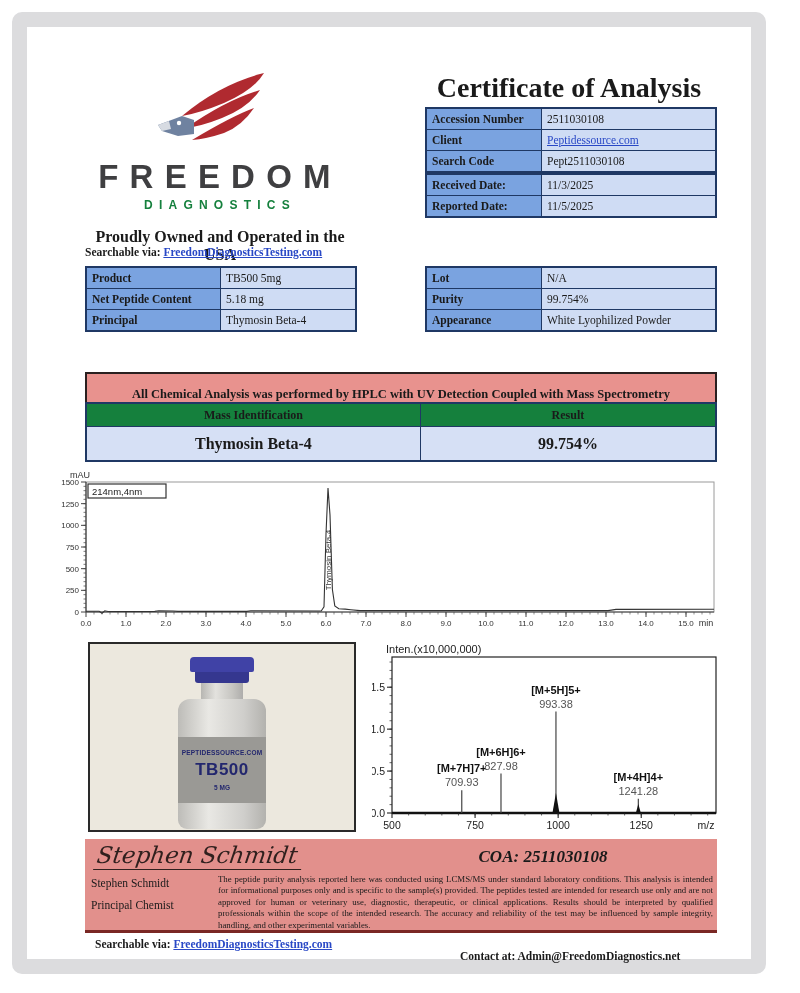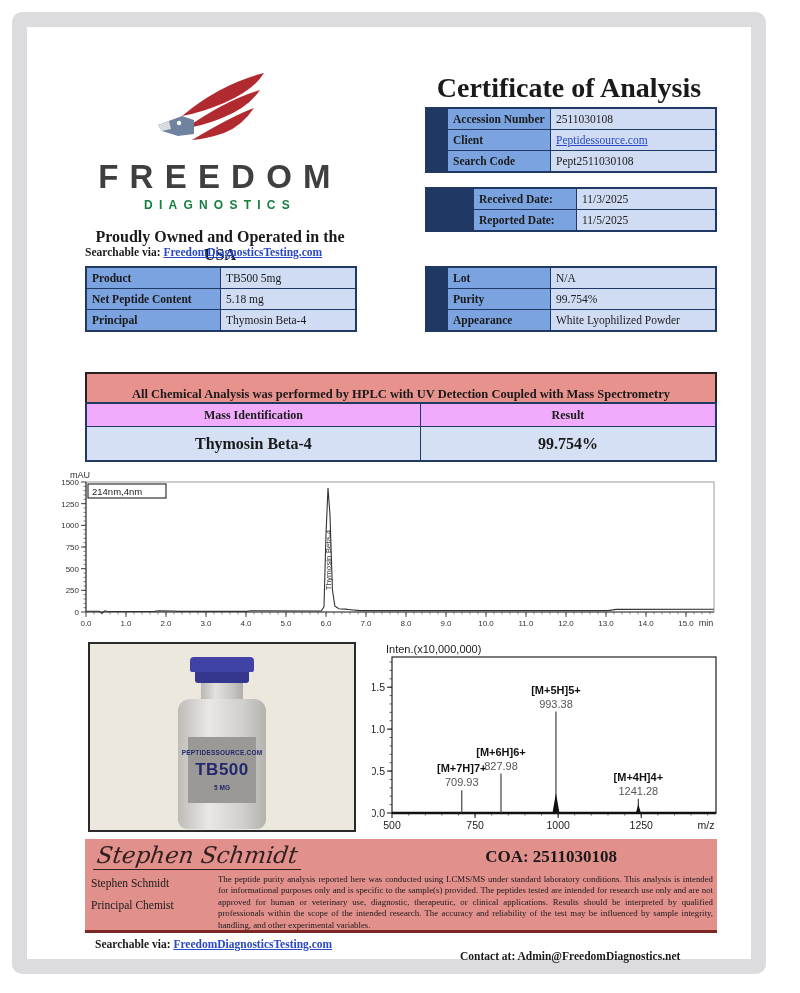--- a/index.html
+++ b/index.html
@@ -19,49 +19,49 @@
   
   .coa-title{font-size:28px;font-weight:700;text-align:center;}
   
   .itable{position:absolute;border:2px solid #1f3864;box-sizing:border-box;background:#1f3864;}
   .trow{display:flex;height:20px;}
   .trow + .trow{margin-top:1px;}
   .lbl,.val{box-sizing:border-box;font-size:11.5px;line-height:18px;padding:1px 5px;
             white-space:nowrap;overflow:hidden;}
   .lbl{background:#7aa3e0;font-weight:700;}
   .val{background:#cfdcf4;flex:1;margin-left:1px;}
-  .cols115 .lbl{width:102px;margin-left:21px;}
+  .cols115 .lbl{width:114px;}
   .cols133 .lbl{width:133px;}
   
   .banner{background:#e8928e;border:2px solid #2a2020;box-sizing:border-box;
           display:flex;align-items:center;justify-content:center;
           font-weight:700;font-size:12.5px;text-align:center;margin-top:28px;}
   
   .mtable{position:absolute;border:2px solid #1f3864;box-sizing:border-box;background:#1f3864;}
   .mrow{display:flex;}
   .mrow + .mrow{margin-top:1px;}
   .mcell{box-sizing:border-box;display:flex;align-items:center;justify-content:center;}
-  .mhead{background:#f0abfc;height:22px;font-weight:700;font-size:12px;}
+  .mhead{background:#15803d;height:22px;font-weight:700;font-size:12px;}
   .mdata{background:#d6e0f5;height:33px;font-weight:700;font-size:16px;}
   .mc1{width:53%;margin-right:1px;}
   .mc2{flex:1;}
   
   svg text{font-family:"Liberation Sans",sans-serif;}
   
   .vial-panel{border:2px solid #2a2a2a;box-sizing:border-box;background:#ece8de;
               display:flex;align-items:flex-start;justify-content:center;}
   .vial{display:flex;flex-direction:column;align-items:center;padding-top:13px;}
   .vial-cap{width:64px;height:15px;background:#4042a6;border-radius:4px 4px 2px 2px;}
   .vial-cap2{width:54px;height:11px;background:#35378f;border-radius:0 0 3px 3px;}
   .vial-neck{width:42px;height:16px;background:linear-gradient(90deg,#b7b6b2,#e3e2de 35%,#c6c5c1 75%,#aeadab);}
   .vial-shoulder{width:88px;height:12px;background:linear-gradient(90deg,#bdbcb8,#e9e8e4 35%,#cfcecb 75%,#b3b2ae);border-radius:40px 40px 0 0;}
   .vial-body{width:88px;height:118px;border-radius:0 0 9px 9px;
              background:linear-gradient(90deg,#bdbcb8,#e9e8e4 35%,#cfcecb 75%,#b3b2ae);
              display:flex;align-items:center;justify-content:center;}
-  .vial-label{width:68px;height:66px;background:#9a9995;display:flex;flex-direction:column;
+  .vial-label{width:88px;height:66px;background:#9a9995;display:flex;flex-direction:column;
               align-items:center;justify-content:center;gap:4px;
               font-family:"Liberation Sans",sans-serif;color:#23276e;text-align:center;}
   .vl-brand{font-size:6.5px;font-weight:700;letter-spacing:0.2px;}
   .vl-name{font-size:17px;font-weight:700;letter-spacing:0.5px;}
   .vl-dose{font-size:6.5px;font-weight:700;}
   
   .footer-box{background:#e2908c;border-bottom:3px solid #7a2824;box-sizing:border-box;}
   .sig-script{font-style:italic;font-size:23px;color:#30201e;display:inline-block;
               transform:skewX(-8deg);border-bottom:1.5px solid #30201e;padding:0 6px 1px 2px;
               font-family:"DejaVu Serif",serif;}
@@ -101,21 +101,21 @@
   <div class="trow">
     <div class="lbl">Client</div>
     <div class="val"><a class="link">Peptidessource.com</a></div>
   </div>
   <div class="trow">
     <div class="lbl">Search Code</div>
     <div class="val">Pept2511030108</div>
   </div>
 </div>
 
-<div class="itable cols115" style="left:425px;top:187px;width:292px;padding-left:26px;">
+<div class="itable cols115" style="left:425px;top:173px;width:292px;">
   <div class="trow">
     <div class="lbl">Received Date:</div>
     <div class="val">11/3/2025</div>
   </div>
   <div class="trow">
     <div class="lbl">Reported Date:</div>
     <div class="val">11/5/2025</div>
   </div>
 </div>
 
@@ -416,21 +416,21 @@
       <line x1="266.3330461538461" y1="172" x2="266.3330461538461" y2="157.74193548387098" stroke="#444" stroke-width="1.2"></line>
       <polygon points="263.8330461538461,172 268.8330461538461,172 266.3330461538461,163" fill="#111"></polygon>
       <text x="266.3330461538461" y="139.74193548387098" font-size="11" font-weight="bold" fill="#111" text-anchor="middle">[M+4H]4+</text>
       <text x="266.3330461538461" y="153.74193548387098" font-size="11" fill="#555" text-anchor="middle">1241.28</text>
     </g>
   <text x="334" y="188" font-size="10.5" fill="#222" text-anchor="middle">m/z</text>
 </svg>
 
 <div class="abs footer-box" style="left:85px;top:839px;width:632px;height:94px;">
   <div class="abs sig-script" style="left:10px;top:3px;">Stephen Schmidt</div>
-  <div class="abs coa-num" style="left:286px;top:8px;width:360px;">COA: 2511030108</div>
+  <div class="abs coa-num" style="left:278px;top:8px;width:360px;font-style:italic;">COA: 2511030108</div>
   <div class="abs sig-name" style="left:6px;top:38px;">Stephen Schmidt</div>
   <div class="abs sig-role" style="left:6px;top:60px;">Principal Chemist</div>
   <div class="abs disclaimer" style="left:133px;top:35px;width:495px;">The peptide purity analysis reported here was conducted using LCMS/MS under standard laboratory conditions. This analysis is intended for informational purposes only and is specific to the sample(s) provided. The peptides tested are intended for research use only and are not approved for human or veterinary use, diagnostic, therapeutic, or clinical applications. Results should be interpreted by qualified professionals within the scope of the intended research. The accuracy and reliability of the test may be influenced by sample integrity, handling, and other experimental variables.</div>
 </div>
 
 <div class="abs bottom-line" style="left:95px;top:938px;">
   <span>Searchable via:</span>
   <a class="link">FreedomDiagnosticsTesting.com</a>
 </div>
 <div class="abs bottom-line" style="left:460px;top:950px;">Contact at: Admin@FreedomDiagnostics.net</div>

